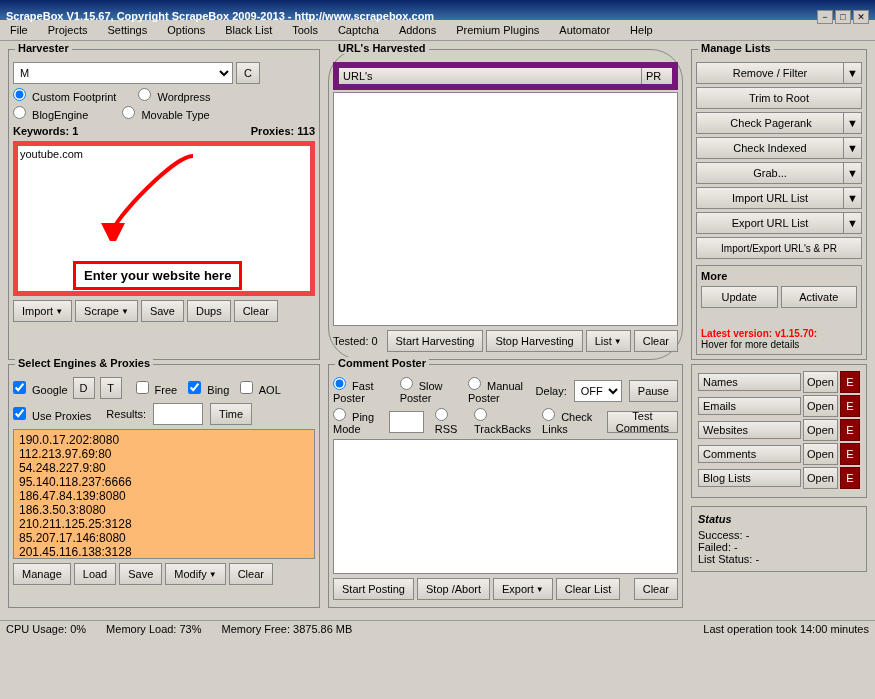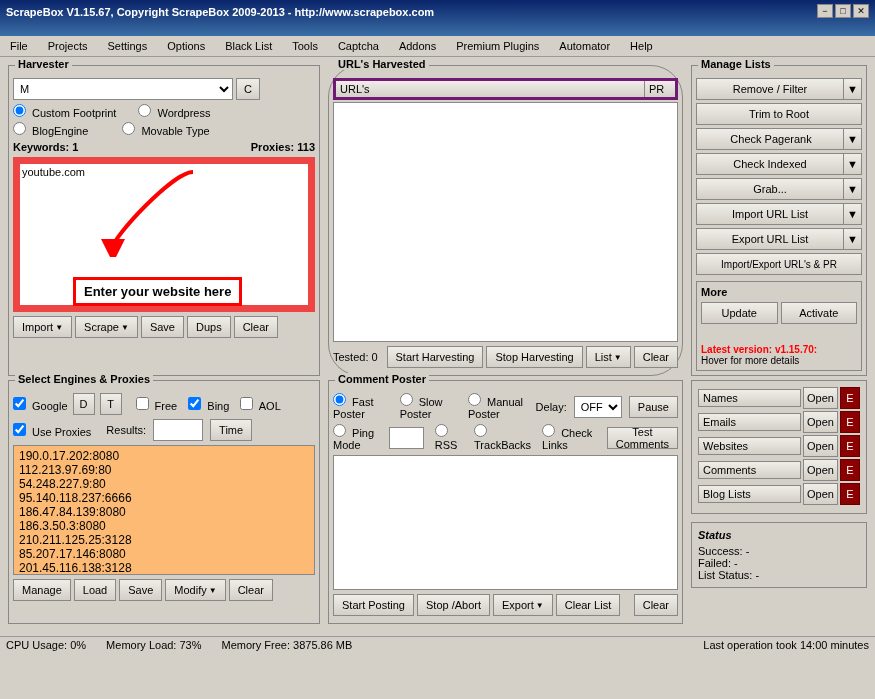--- a/index.html
+++ b/index.html
@@ -5,24 +5,24 @@
     * { box-sizing: border-box; margin: 0; padding: 0; }
     body {
       font-family: 'Tahoma', 'Arial', sans-serif;
       font-size: 11px;
       background: #d4d0c8;
       user-select: none;
     }
     .title-bar {
       background: linear-gradient(to bottom, #0a246a, #3a6ea5);
       color: white;
-      padding: 18px 6px;
+      padding: 10px 6px;
       display: flex;
       justify-content: space-between;
-      align-items: flex-end;
+      align-items: flex-start;
       height: 20px;
     }
     .title-bar-title { font-size: 11px; font-weight: bold; }
     .title-bar-buttons { display: flex; gap: 2px; }
     .title-bar-btn {
       width: 16px; height: 14px;
       background: #d4d0c8;
       border: 1px solid #888;
       font-size: 9px;
       display: flex; align-items: center; justify-content: center;
@@ -188,21 +188,21 @@
       justify-content: center;
     }
     .version-text {
       color: red;
       font-weight: bold;
       font-size: 11px;
     }
     .keyword-textarea {
       width: 100%;
       height: 140px;
-      border: 7px solid #ef4444;
+      border: 5px solid #ef4444;
       background: white;
       font-size: 11px;
       padding: 2px;
       overflow-y: auto;
       position: relative;
     }
     .urls-textarea {
       width: 100%;
       height: 220px;
     }
@@ -317,21 +317,21 @@
       </button>
       <button class="btn">Save</button>
       <button class="btn">Dups</button>
       <button class="btn">Clear</button>
     </div>
   </div>
 
   <div class="group-box urls-panel" style="margin:4px 4px 0 0; padding-top:12px; display:flex; flex-direction:column;border-radius:32px;">
     <span class="group-box-label">URL's Harvested</span>
 
-    <div style="display:flex; border:3px solid #701a75; background:#a16207; margin-bottom:2px;">
+    <div style="display:flex; border:6px solid #701a75; background:#a16207; margin-bottom:2px;">
       <div style="flex:1; padding:2px 4px; background:linear-gradient(to bottom,#f0ede8,#d4d0c8); border-right:1px solid #888;">URL's</div>
       <div style="width:30px; padding:2px 4px; background:linear-gradient(to bottom,#f0ede8,#d4d0c8);">PR</div>
     </div>
 
     <div class="urls-textarea" style="flex:1; height:220px; border:1px solid #888; background:white;"></div>
 
     <div class="flex-row" style="margin-top:4px;">
       <span>
         <span>Tested:</span> <span>0</span>
       </span>

